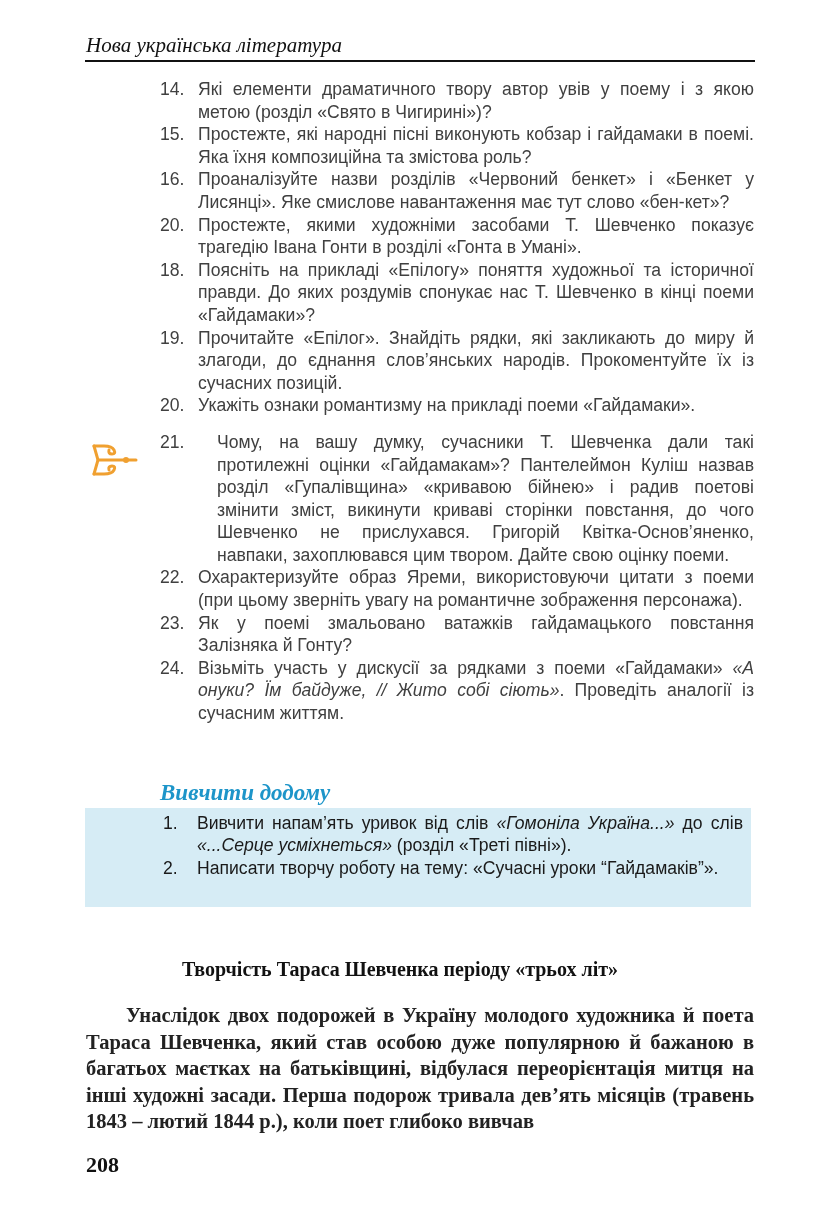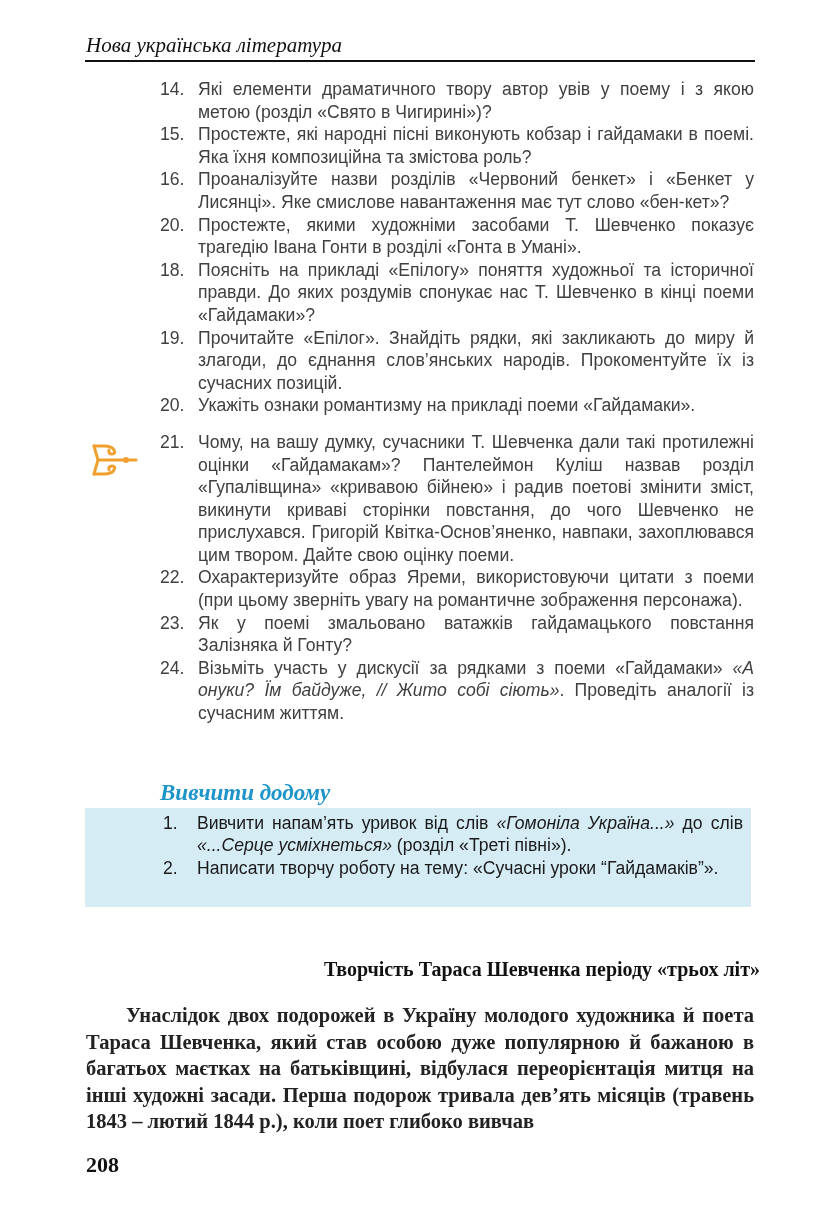--- a/index.html
+++ b/index.html
@@ -13,21 +13,21 @@
     position: absolute; left: 85px; top: 60px; width: 670px; height: 2px; background: #111;
   }
   .qlist {
     position: absolute; left: 160px; top: 78px; width: 594px;
     font-family: "Liberation Sans", sans-serif; font-size: 17.6px; line-height: 22.6px;
     color: #404040;
   }
   .q { display: flex; }
   .q .num { width: 38px; flex: 0 0 38px; }
   .q .txt { flex: 1; text-align: justify; }
-  .q.gap { margin-top: 14px; }
+  .q.gap { margin-top: 14px; gap: 19px; }
   .q em { font-style: italic; }
   .ornament {
     position: absolute; left: 86px; top: 440px; width: 56px; height: 40px;
   }
   .hw-title {
     position: absolute; left: 160px; top: 780px;
     font-family: "Liberation Serif", serif; font-style: italic; font-weight: bold;
     font-size: 23px; color: #1d95c9;
   }
   .hw-box {
@@ -37,21 +37,21 @@
   .hwlist {
     position: absolute; left: 163px; top: 812px; width: 580px;
     font-family: "Liberation Sans", sans-serif; font-size: 17.6px; line-height: 22.4px;
     color: #1a1a1a;
   }
   .hw { display: flex; }
   .hw .num { width: 34px; flex: 0 0 34px; }
   .hw .txt { flex: 1; text-align: justify; }
   .hw em { font-style: italic; }
   .section-title {
-    position: absolute; left: 0; width: 760px; top: 958px; text-align: right;
+    position: absolute; left: 0; width: 760px; top: 958px; text-align: center;
     font-family: "Liberation Serif", serif; font-weight: bold; font-size: 20px; color: #111;
     padding-left: 40px; box-sizing: border-box;
   }
   .para {
     position: absolute; left: 86px; top: 1002px; width: 668px;
     font-family: "Liberation Serif", serif; font-size: 20.5px; line-height: 26.5px;
     text-align: justify; text-indent: 40px; color: #222; font-weight: bold;
   }
   .page-num {
     position: absolute; left: 86px; top: 1152px;

